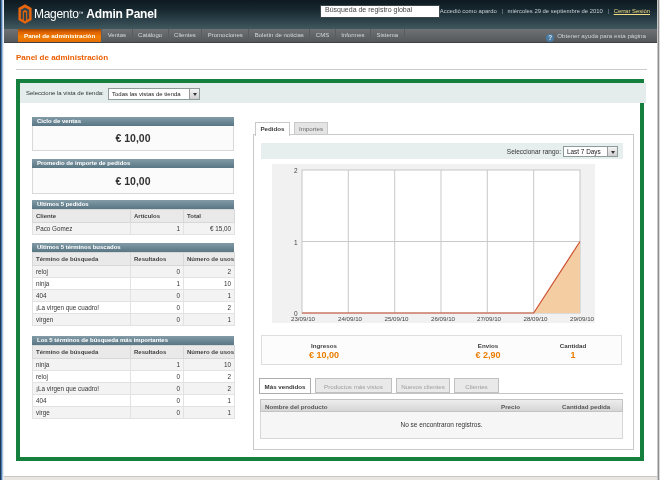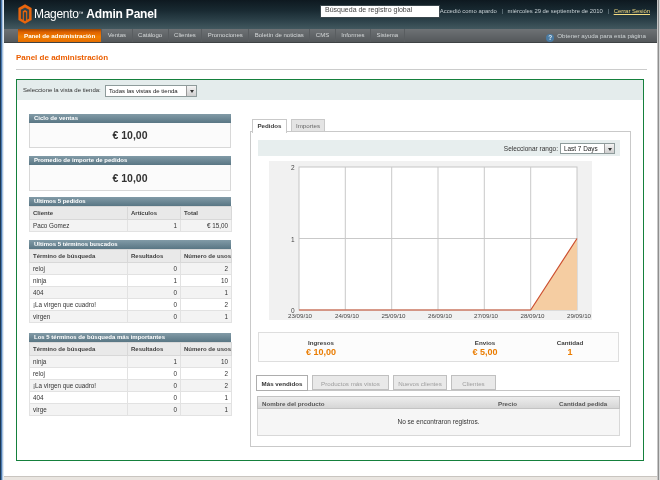--- a/index.html
+++ b/index.html
@@ -42,21 +42,21 @@
 #helpico { display:inline-block; width:8px; height:8px; border-radius:50%;
   background:#4a7ba3; color:#d9e8f2; font-size:6.5px; font-weight:bold; text-align:center;
   line-height:8.5px; vertical-align:-1.5px; margin-right:3px; }
 
 
 #title { position:absolute; left:13px; top:53px; color:#eb5e00; font-size:8px; font-weight:bold; }
 #titleline { position:absolute; left:13px; top:69px; width:631px; height:1px; background:#cccccc; }
 
 
 #obox { position:absolute; left:13px; top:79px; width:628px; height:382px;
-  border:1px solid #15803d; background:#fff; }
+  border:4px solid #15803d; background:#fff; }
 #storebar { position:absolute; left:0; top:0; width:626px; height:20px; background:#e4ecec; }
 #storebar label { position:absolute; left:6px; top:7px; font-size:6px; color:#333; }
 .fakesel { position:absolute; background:#fff; border:1px solid #8e9b9b; font-size:6px; color:#222; white-space:nowrap; }
 .fakesel .txt { position:absolute; left:3px; top:50%; transform:translateY(-50%); white-space:nowrap; }
 .fakesel .btn { position:absolute; right:0; top:0; bottom:0; width:10px;
   background:linear-gradient(#f4f4f4,#cfcfcf); border-left:1px solid #9a9a9a; }
 .fakesel .btn:after { content:""; position:absolute; left:2.5px; top:4px;
   border:2.5px solid transparent; border-top:3.5px solid #333; }
 #storesel { left:88px; top:5px; width:92px; height:12px; }
 
@@ -310,21 +310,21 @@
         </g>
       </svg>
 
       <div id="totals">
         <div class="cell" style="left:17px">
             <div class="lbl">Ingresos</div>
             <div class="v">€ 10,00</div>
           </div>
         <div class="cell" style="left:181px">
             <div class="lbl">Envios</div>
-            <div class="v">€ 5,00</div>
+            <div class="v">€ 2,90</div>
           </div>
         <div class="cell" style="left:266px">
             <div class="lbl">Cantidad</div>
             <div class="v">1</div>
           </div>
       </div>
 
       <div class="btab" id="btab1">Más vendidos</div>
       <div class="btab" id="btab2">Productos más vistos</div>
       <div class="btab" id="btab3">Nuevos clientes</div>

